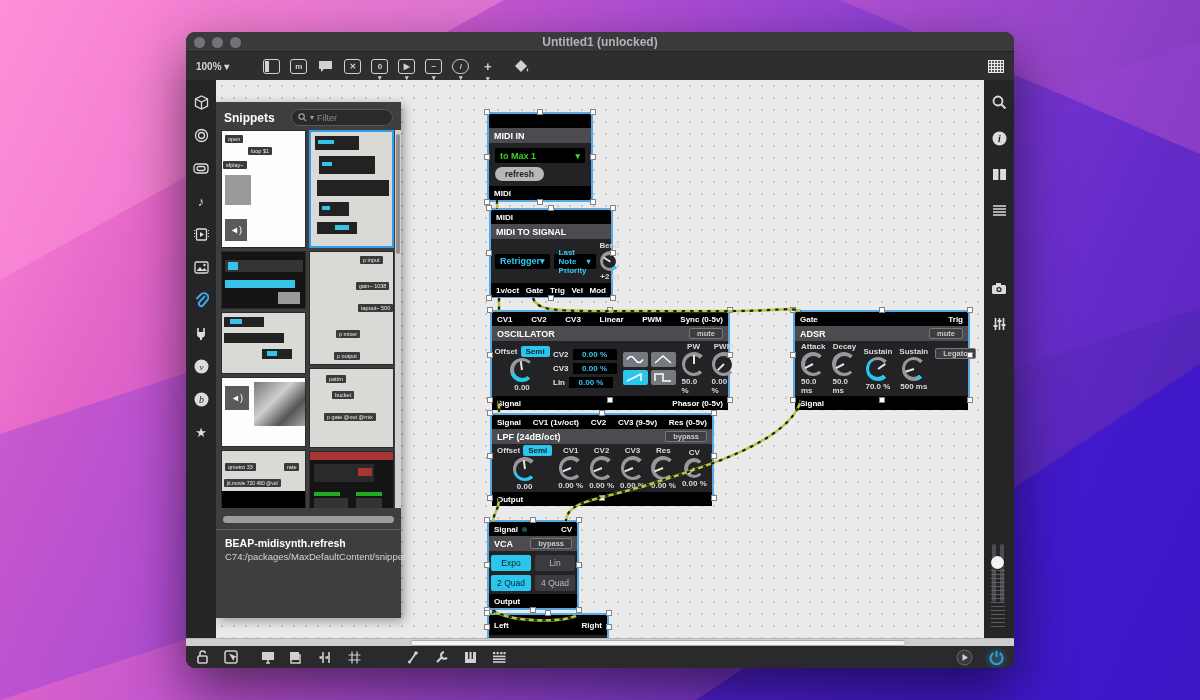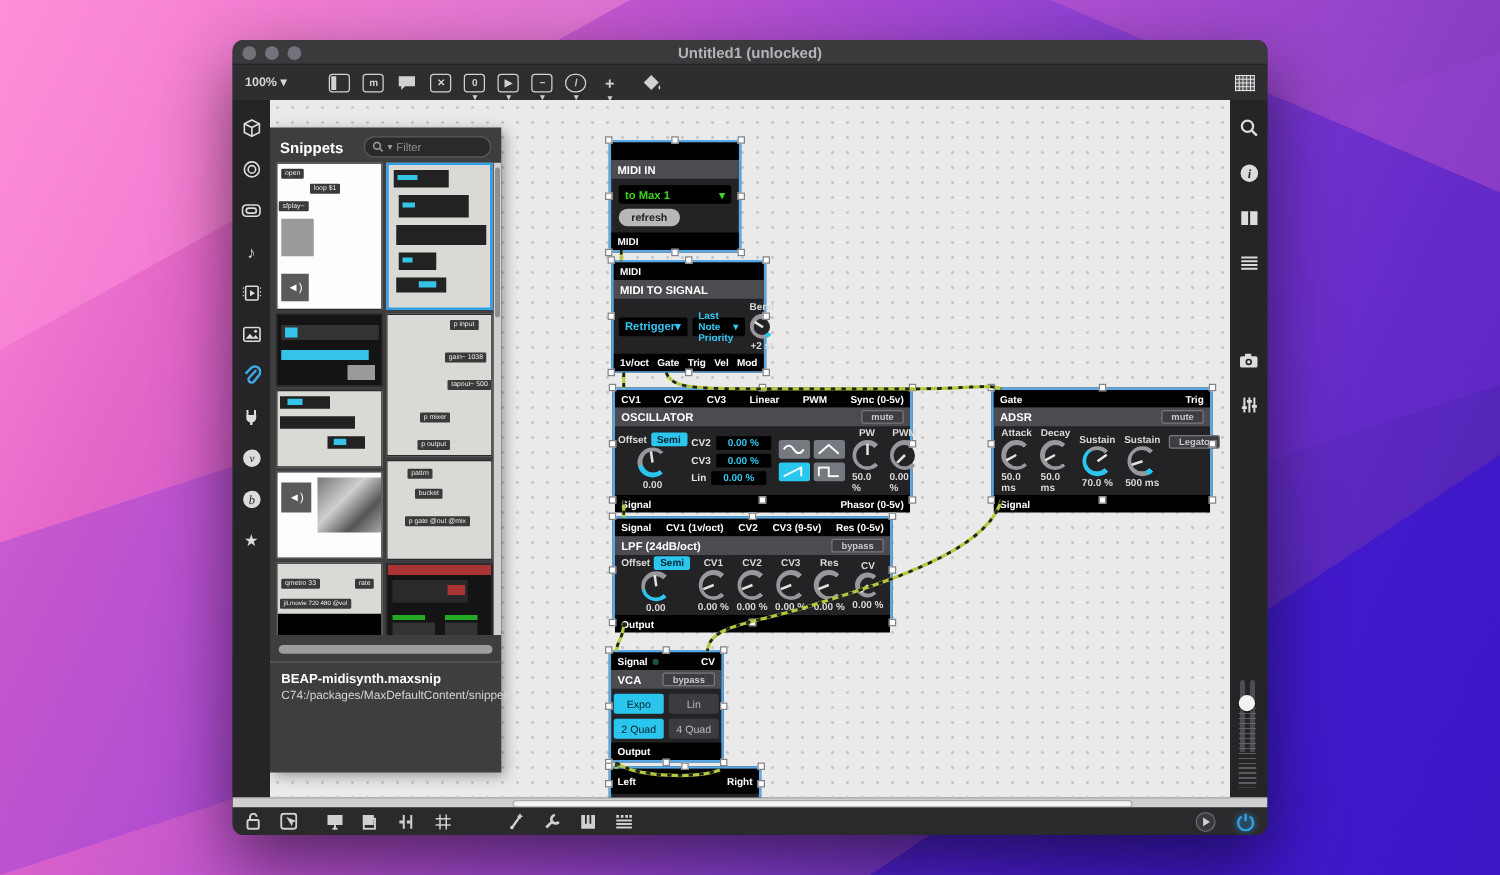--- a/index.html
+++ b/index.html
@@ -675,21 +675,21 @@
               <div class="tbar" style="left:46px;top:46px;width:26px;height:16px;background:#333"></div>
 
             </div>
 
           </div>
           <div class="sp-scroll"></div>
         </div>
         <div class="sp-hscroll"></div>
         <div class="sp-divider"></div>
         <div class="sp-file">
-          <div class="sp-fname">BEAP-midisynth.maxsnip</div>
+          <div class="sp-fname">BEAP-midisynth.refresh</div>
           <div class="sp-fpath">C74:/packages/MaxDefaultContent/snippets</div>
         </div>
       </div>
     </div>
 
     <div class="sidestrip right">
       <span class="strip-ic">
         <svg width="15" height="15" viewBox="0 0 15 15">
             <circle cx="6" cy="6" r="4.5" stroke="#dcdcdc" fill="none" stroke-width="1.8"></circle>
             <path d="M9.5,9.5 L13.5,13.5" stroke="#dcdcdc" stroke-width="2"></path>

